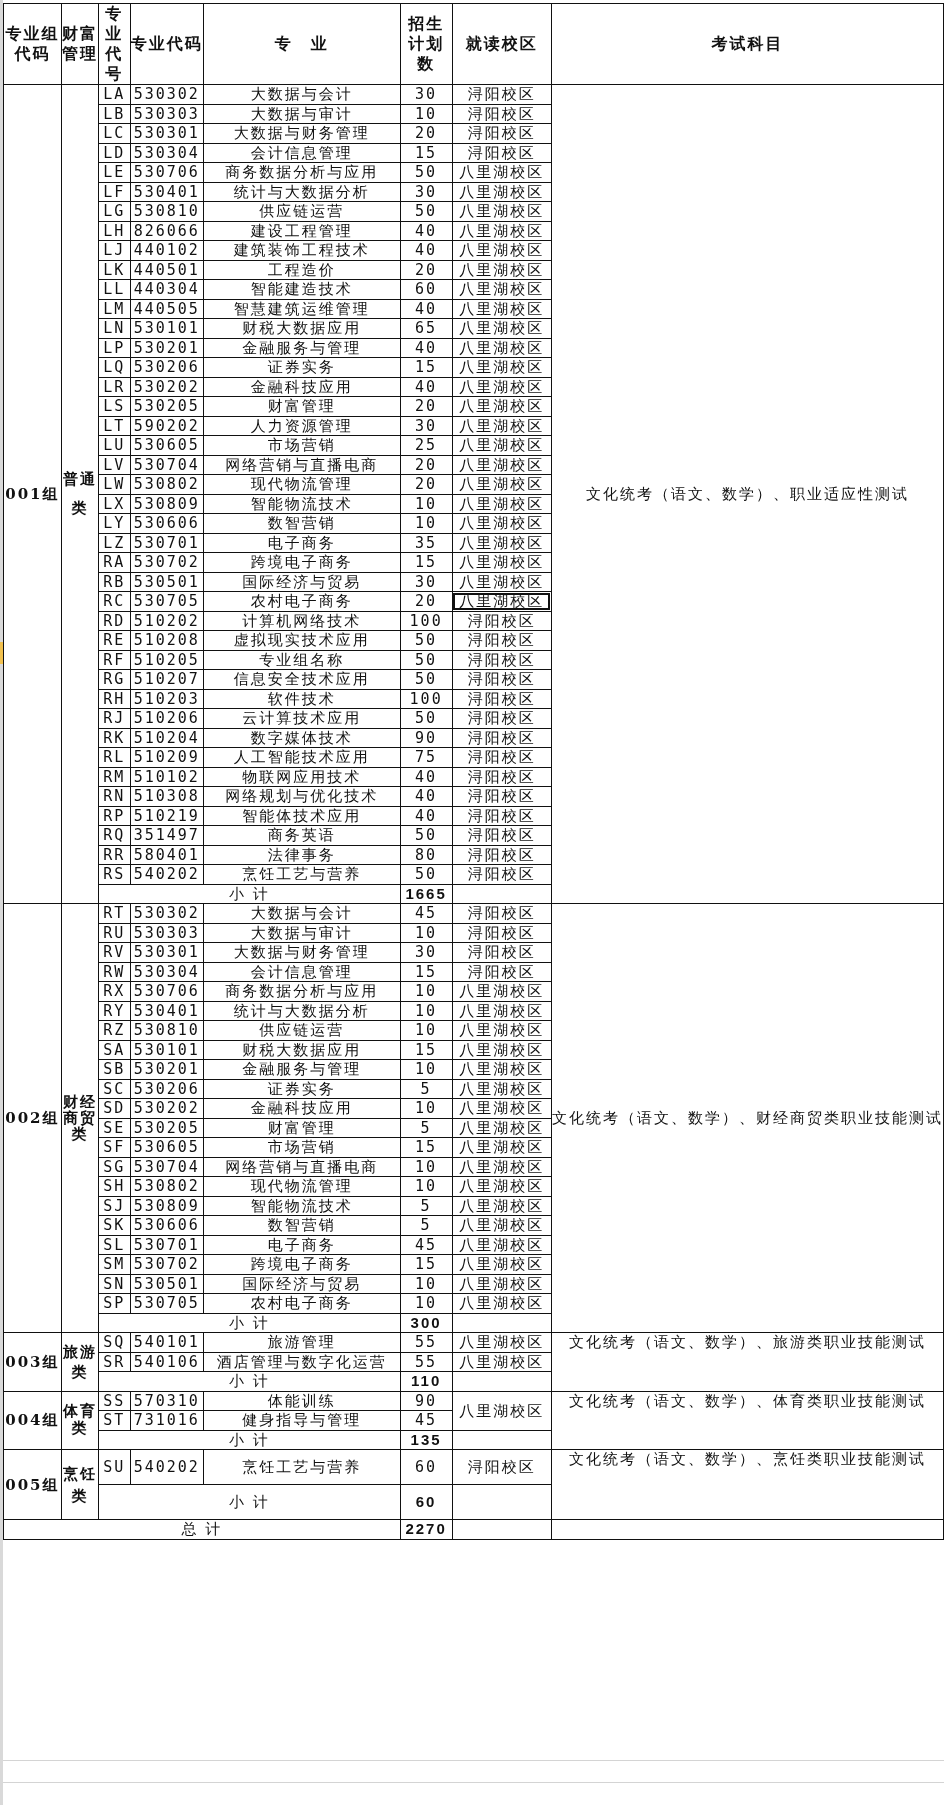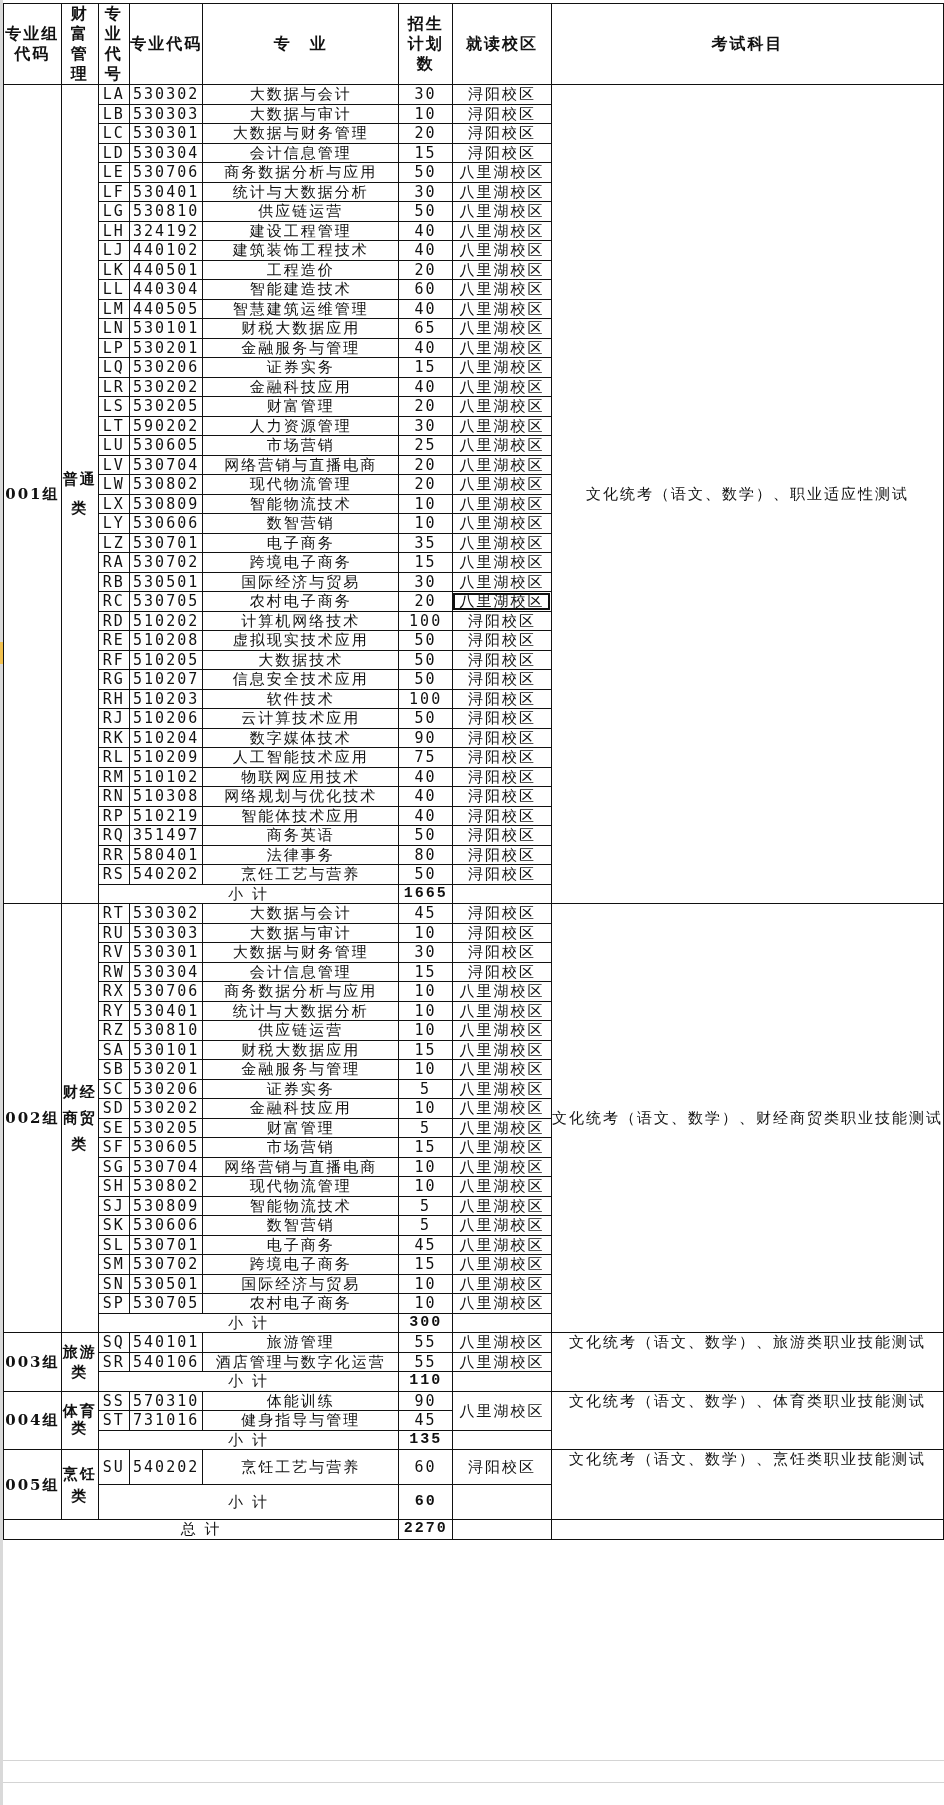--- a/index.html
+++ b/index.html
@@ -9,21 +9,21 @@
   .sel-mark { position:absolute; left:0; top:642px; width:4px; height:22px; background:#f2c14e; }
   table.sheet { position:absolute; left:3px; top:3px; border-collapse:collapse; table-layout:fixed; }
   table.sheet td { border:1.5px solid #111; padding:0; text-align:center; vertical-align:middle;
                    font-size:15px; letter-spacing:2px; white-space:nowrap; overflow:hidden; line-height:18px; }
   tr.hdr td { height:42px; font-weight:bold; font-size:16px; line-height:20px; white-space:normal; }
   tr.r td { height:18.5px; }
   td.code { font-family:"DejaVu Sans Mono", "Liberation Mono", monospace; letter-spacing:1px; font-size:14px; }
   td.num { font-family:"DejaVu Sans Mono", "Liberation Mono", monospace; letter-spacing:1px; font-size:14px; }
   td.grp { font-weight:bold; font-size:16px; }
   td.sub { font-weight:normal; letter-spacing:18px; }
-  td.subn { font-weight:bold; font-family:Liberation Mono, monospace; font-size:15px; }
+  td.subn { font-weight:bold; font-family:Liberation Sans, sans-serif; font-size:15px; }
   td.exam { white-space:normal; font-size:15px; line-height:23px; letter-spacing:3px; text-align:center; padding:0 2px; }
   td.sel { outline:2px solid #111; outline-offset:-3px; }
   .grid-row { position:absolute; left:3px; width:941px; height:1px; background:#d4d4d4; }
 </style>
 </head>
 <body>
 
 <div class="left-strip"></div>
 <div class="sel-mark"></div>
 
@@ -96,21 +96,21 @@
       </tr>
       <tr class="r">
         <td class="code">LG</td>
         <td class="code">530810</td>
         <td>供应链运营</td>
         <td class="num">50</td>
         <td>八里湖校区</td>
       </tr>
       <tr class="r">
         <td class="code">LH</td>
-        <td class="code">324192</td>
+        <td class="code">826066</td>
         <td>建设工程管理</td>
         <td class="num">40</td>
         <td>八里湖校区</td>
       </tr>
       <tr class="r">
         <td class="code">LJ</td>
         <td class="code">440102</td>
         <td>建筑装饰工程技术</td>
         <td class="num">40</td>
         <td>八里湖校区</td>
@@ -251,21 +251,21 @@
       <tr class="r">
         <td class="code">RE</td>
         <td class="code">510208</td>
         <td>虚拟现实技术应用</td>
         <td class="num">50</td>
         <td>浔阳校区</td>
       </tr>
       <tr class="r">
         <td class="code">RF</td>
         <td class="code">510205</td>
-        <td>大数据技术</td>
+        <td>专业组名称</td>
         <td class="num">50</td>
         <td>浔阳校区</td>
       </tr>
       <tr class="r">
         <td class="code">RG</td>
         <td class="code">510207</td>
         <td>信息安全技术应用</td>
         <td class="num">50</td>
         <td>浔阳校区</td>
       </tr>
@@ -339,21 +339,21 @@
         <td class="num">50</td>
         <td>浔阳校区</td>
       </tr>
       <tr class="r">
         <td class="sub" colspan="3">小 计</td>
         <td class="subn">1665</td>
         <td></td>
       </tr>
       <tr class="r">
         <td class="grp" rowspan="22">002组</td>
-        <td class="grp" rowspan="22" style="white-space:normal;line-height:26px">财经商贸类</td>
+        <td class="grp" rowspan="22" style="white-space:normal;line-height:16px">财经商贸类</td>
         <td class="code">RT</td>
         <td class="code">530302</td>
         <td>大数据与会计</td>
         <td class="num">45</td>
         <td>浔阳校区</td>
         <td class="exam" rowspan="22" style="vertical-align:middle">文化统考（语文、数学）、财经商贸类职业技能测试</td>
       </tr>
       <tr class="r">
         <td class="code">RU</td>
         <td class="code">530303</td>

